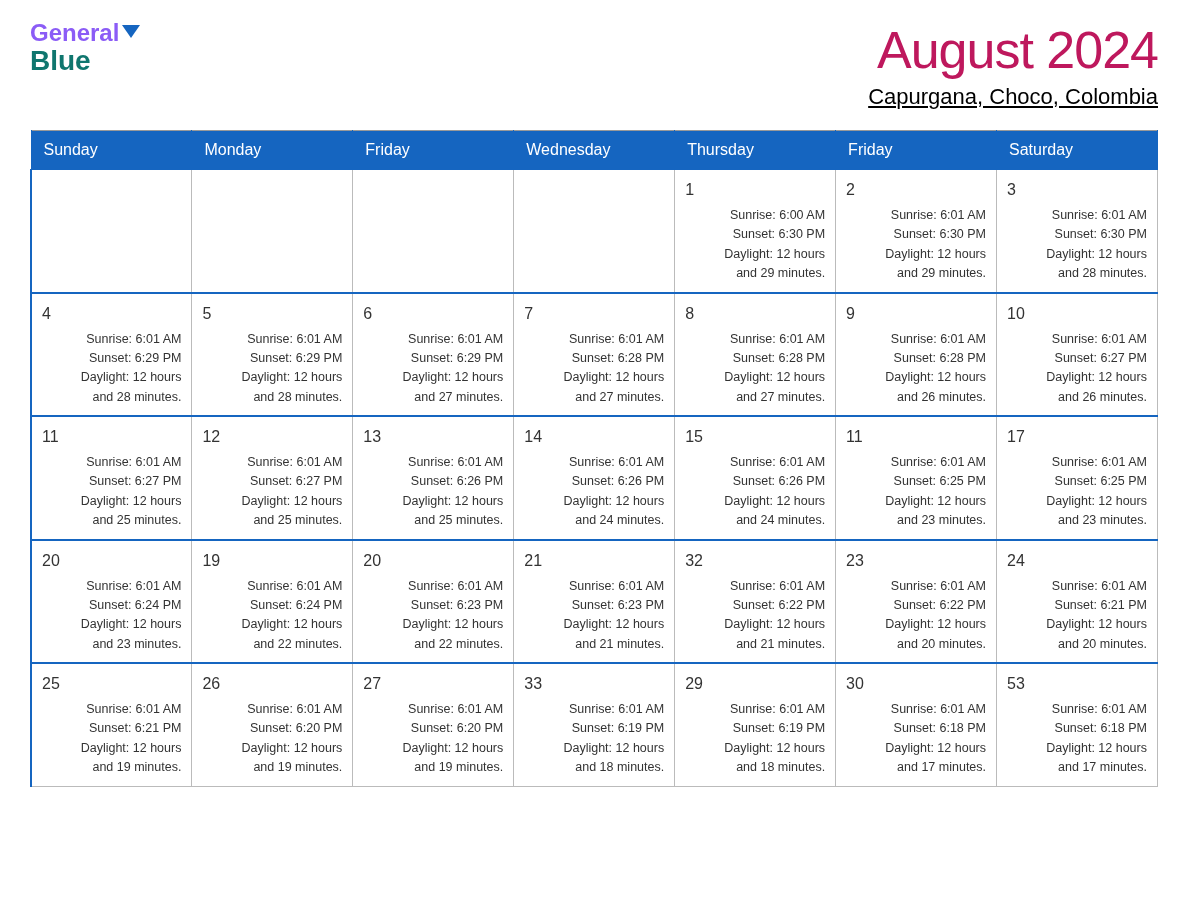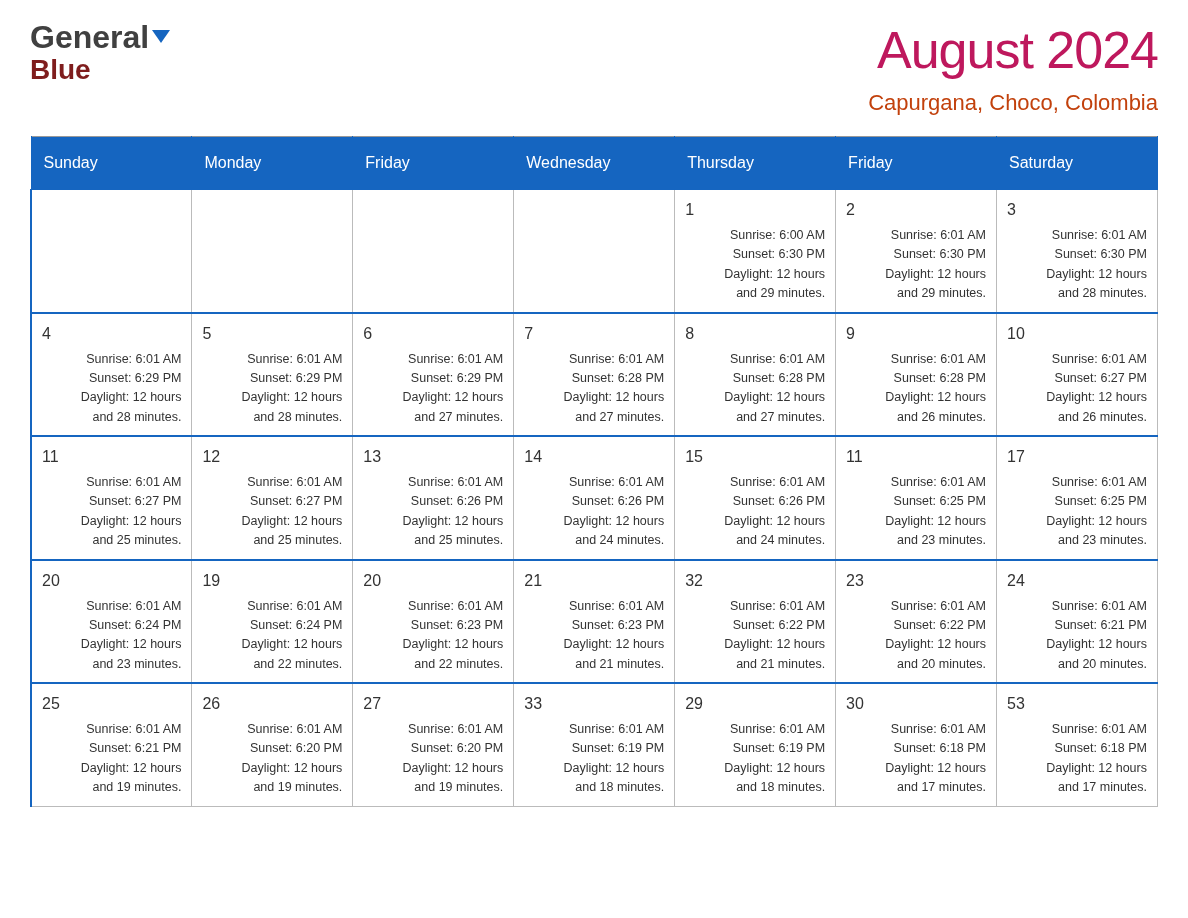--- a/index.html
+++ b/index.html
@@ -19,23 +19,23 @@
       margin-bottom: 20px;
     }
 
     .logo {
       display: flex;
       flex-direction: column;
       align-items: flex-start;
     }
 
     .logo-text {
-      font-size: 32px;
+      font-size: 24px;
       font-weight: bold;
-      color: #404040;
+      color: #8b5cf6;
       line-height: 1.1;
     }
 
     .logo-top-line {
       display: flex;
       align-items: center;
     }
 
     .title-section {
       text-align: right;
@@ -43,36 +43,37 @@
 
     .month-title {
       font-size: 52px;
       font-weight: normal;
       color: #be185d;
       letter-spacing: -1px;
     }
 
     .location-title {
       font-size: 22px;
-      color: #c2410c;
-      margin-top: 10px;
+      color: #000000;
+      margin-top: 4px;
+      text-decoration: underline;
     }
 
     .calendar {
       width: 100%;
       border-collapse: collapse;
       border: 1px solid #999;
     }
 
     .calendar th {
       background-color: #1565C0;
       color: #fff;
       font-size: 16px;
       font-weight: normal;
-      padding: 17px 12px;
+      padding: 10px 12px;
       text-align: left;
       border: 1px solid #1565C0;
     }
 
     .calendar td {
       width: 14.28%;
       vertical-align: top;
       padding: 8px 10px;
       border: 1px solid #bbb;
       min-height: 110px;
@@ -118,21 +119,21 @@
 </head>
 <body>
 
 <div class="header">
   <div class="logo">
     <div class="logo-top-line">
       <span class="logo-text">
         General<span style="display:inline-block; width:0; height:0; border-left:9px solid transparent; border-right:9px solid transparent; border-top:13px solid #1565C0; margin-left:3px; vertical-align:middle; position:relative; top:-3px;"></span>
       </span>
     </div>
-    <span class="logo-text" style="color:#7f1d1d; font-size:28px;">Blue</span>
+    <span class="logo-text" style="color:#0f766e; font-size:28px;">Blue</span>
   </div>
   <div class="title-section">
     <div class="month-title">August 2024</div>
     <div class="location-title">Capurgana, Choco, Colombia</div>
   </div>
 </div>
 
 <table class="calendar">
   <thead>
     <tr>

